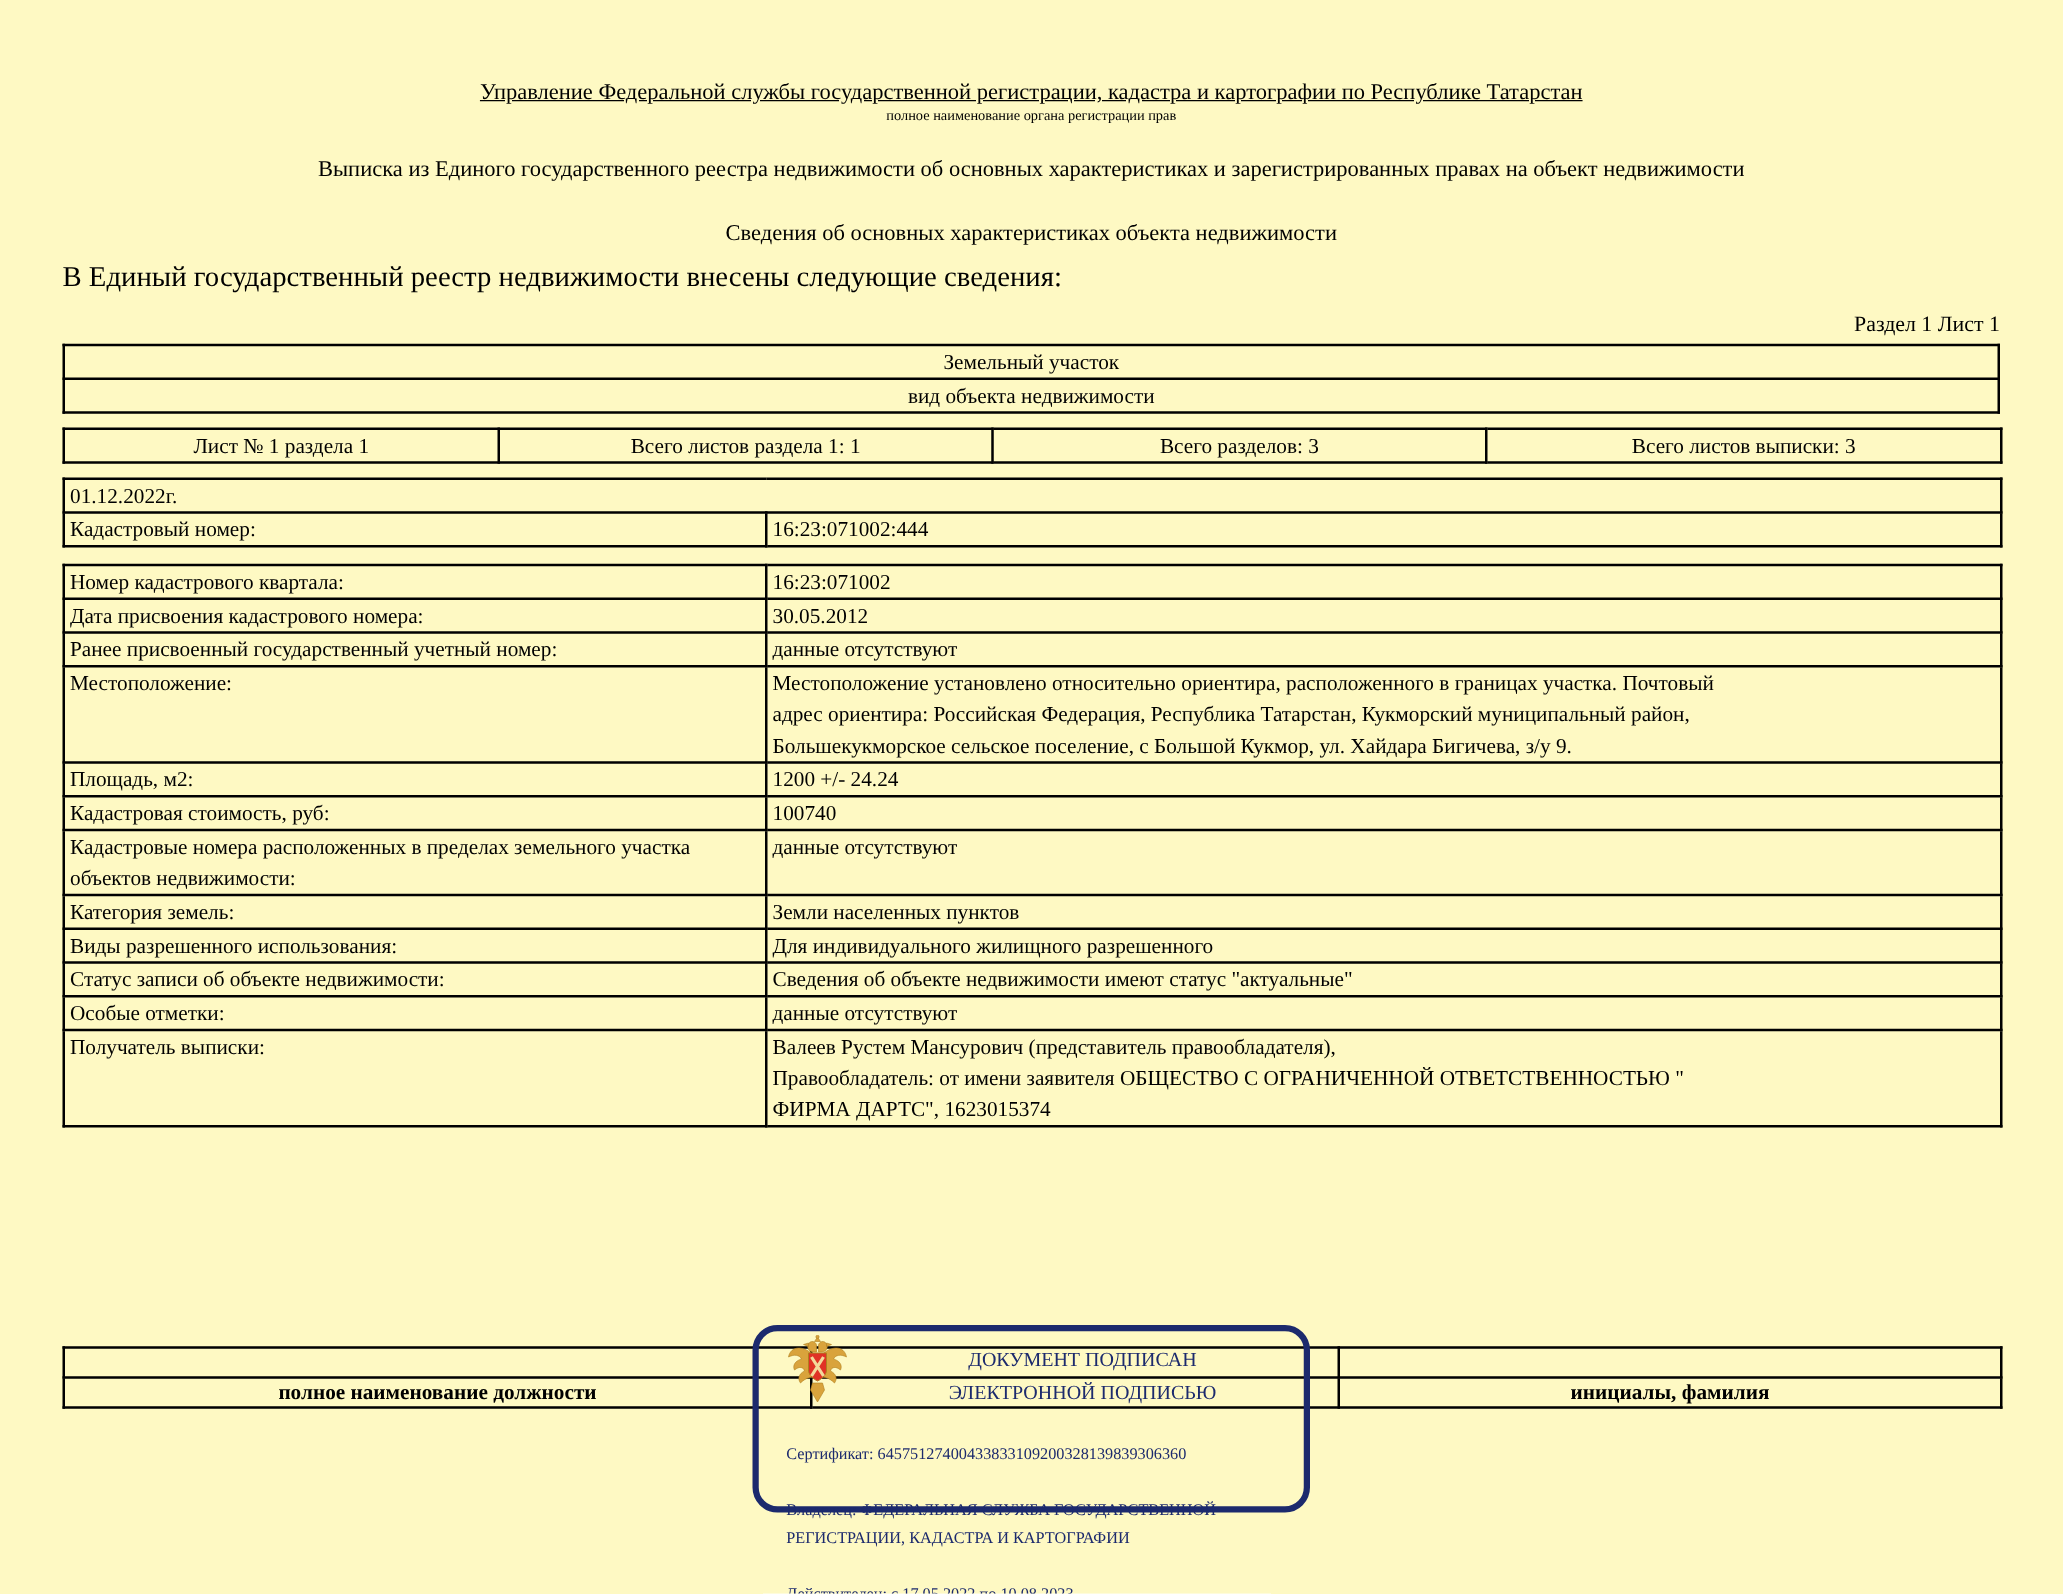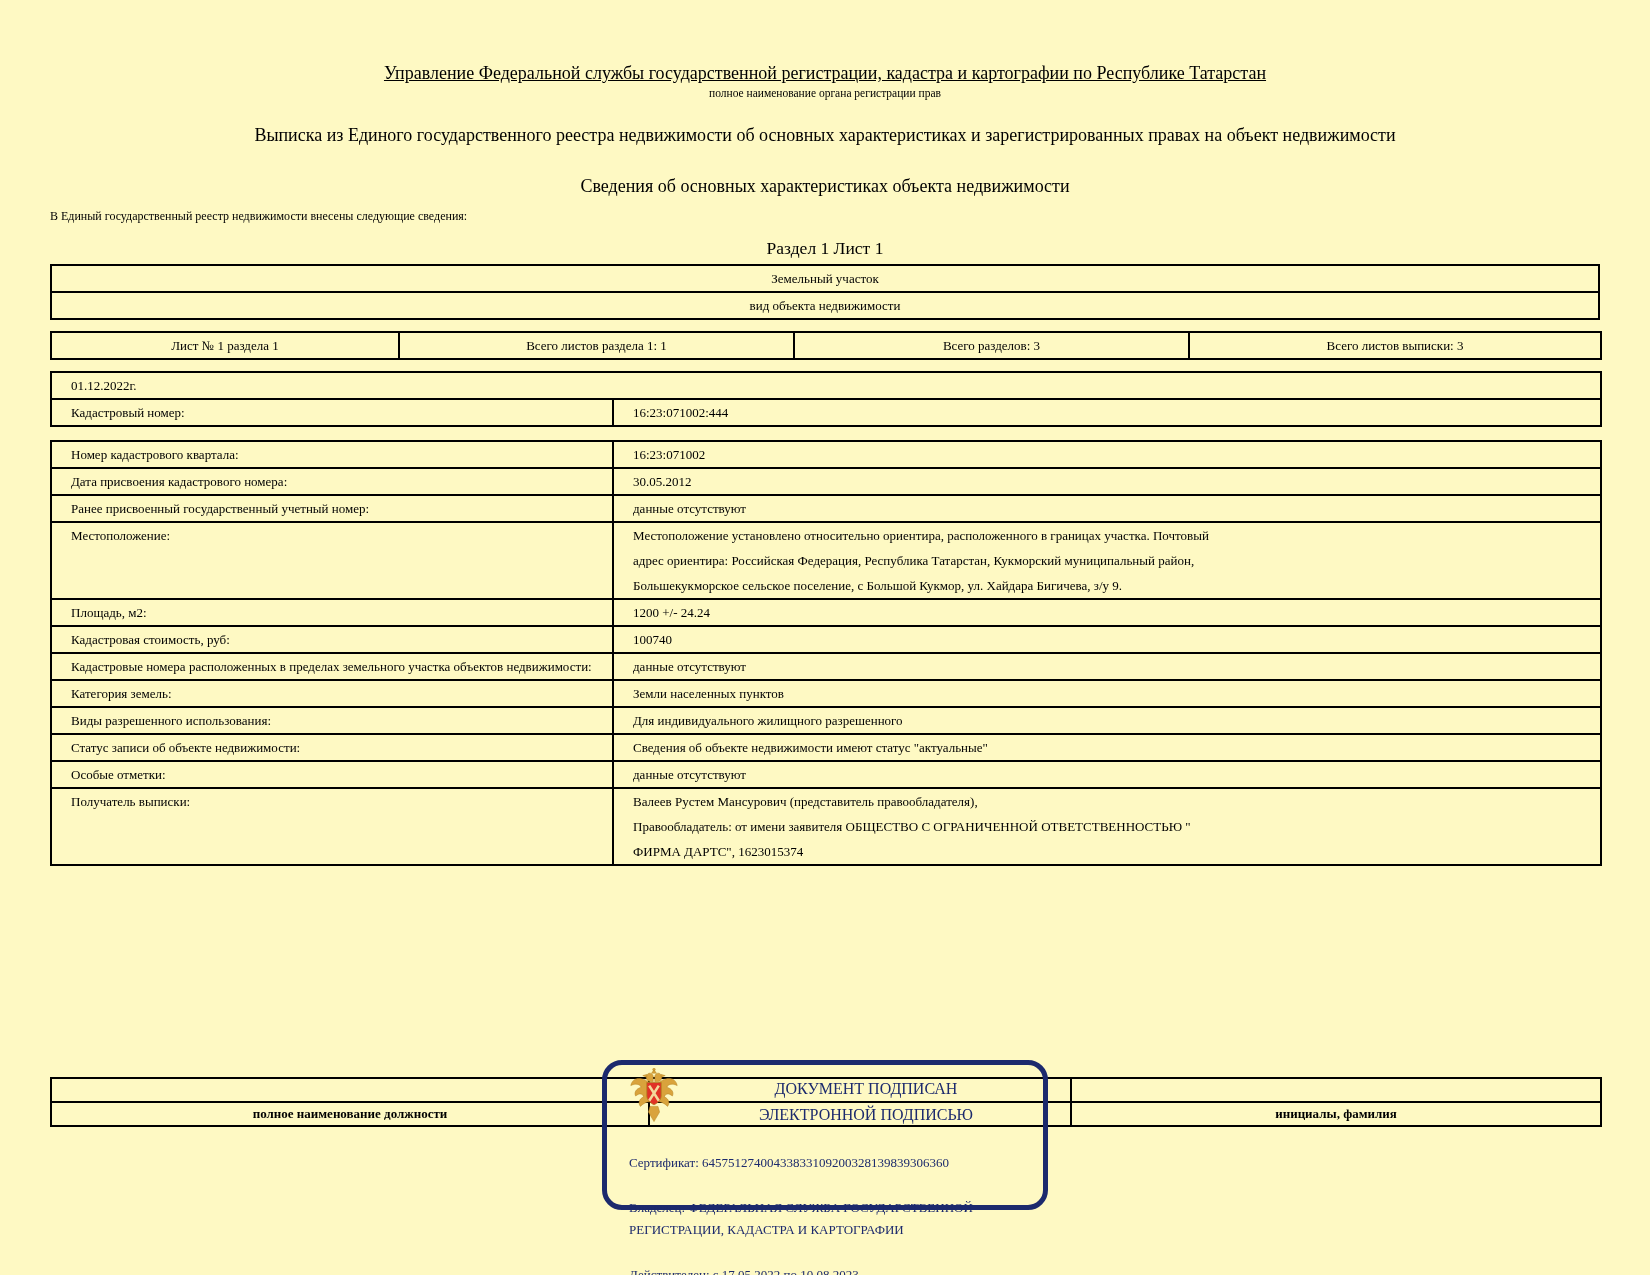--- a/index.html
+++ b/index.html
@@ -26,39 +26,39 @@
   .doc-title{
     margin:26px 50px 0 50px;
     font-size:18px;
   }
   .section-title{
     margin-top:30px;
     font-size:18px;
   }
   .intro{
     margin:12px 50px 0 50px;
-    font-size:12px;
+    font-size:23px;
   }
   .page-marker{
     margin:14px 50px 0 50px;
-    text-align:center;
+    text-align:right;
     font-size:17.5px;
   }
   table{
     border-collapse:collapse;
     table-layout:fixed;
     width:1550px;
     margin:0 50px;
   }
   td{
     border:2px solid #000;
-    padding:0 19px;
+    padding:0 4px;
     line-height:25px;
     vertical-align:top;
-    font-size:13px;
+    font-size:17px;
     overflow:hidden;
   }
   .t-object{margin-top:5px;}
   .t-object td{text-align:center;height:25px;}
   .t-sheets{margin-top:11px;}
   .t-sheets td{text-align:center;height:24px;}
   .t-date{margin-top:11px;}
   .t-date td{height:25px;}
   .t-details{margin-top:13px;}
   .pre{white-space:pre-line;}

